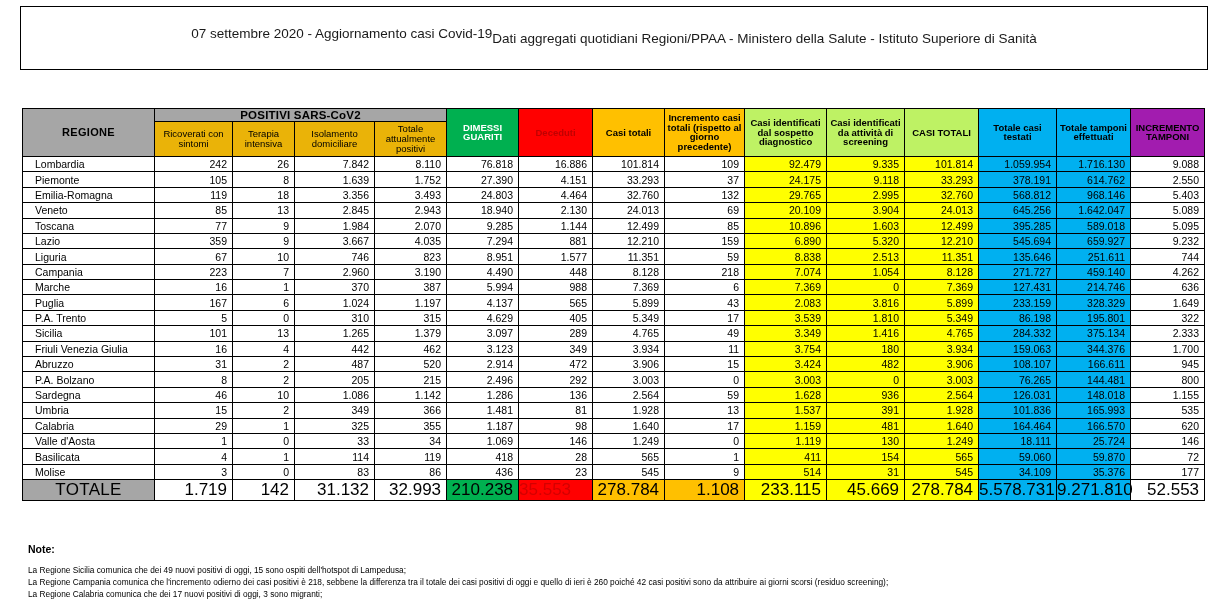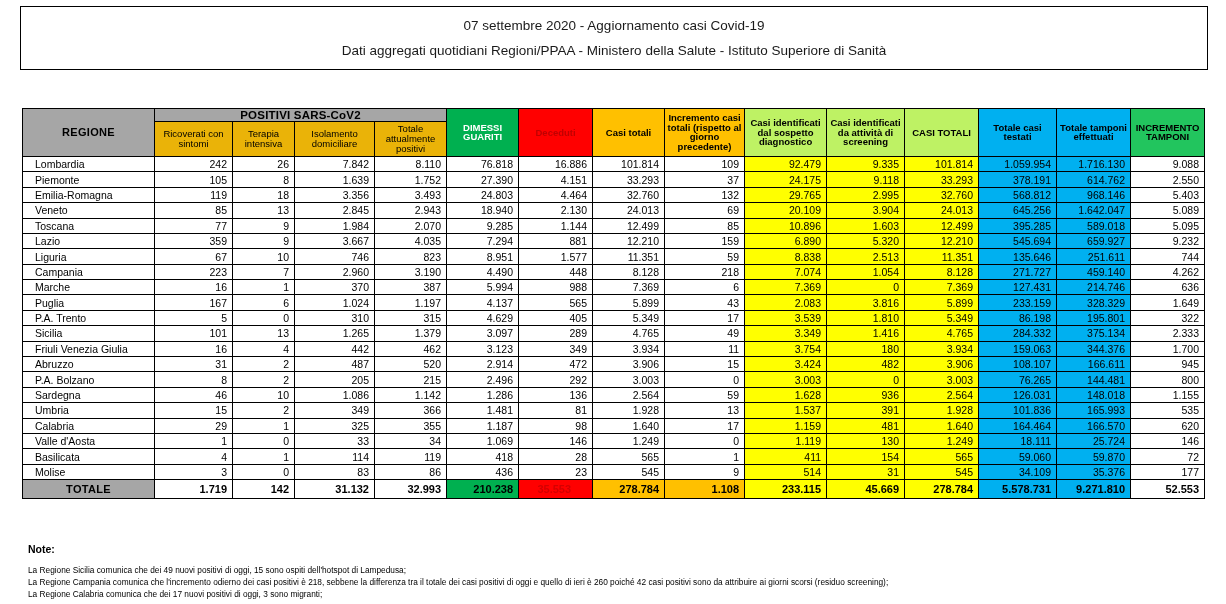--- a/index.html
+++ b/index.html
@@ -1,50 +1,50 @@
 <!DOCTYPE html>
 <html><head>
 <meta charset="utf-8">
 <style>
   html,body{margin:0;padding:0;background:#ffffff;}
   body{width:1226px;height:604px;font-family:"Liberation Sans",sans-serif;color:#000;overflow:hidden;}
   .page{position:relative;width:1226px;height:604px;}
 
   
   .header-box{position:absolute;left:20px;top:6px;width:1186px;height:62px;border:1px solid #000;background:#fff;
-    display:flex;flex-direction:column;align-items:center;justify-content:center;}
+    display:flex;flex-direction:row;align-items:center;justify-content:center;}
   .header-line1{font-size:13.5px;color:#1a1a1a;margin-bottom:10px;}
   .header-line2{font-size:13.5px;color:#1a1a1a;}
 
   
   .tbl-wrap{position:absolute;left:22px;top:108px;width:1182px;}
   table{border-collapse:collapse;table-layout:fixed;width:1182px;font-size:11px;}
   td,th{border:1px solid #000;padding:0;}
   thead th{font-weight:bold;text-align:center;vertical-align:middle;line-height:1.05;}
 
   .h-regione{background:#a6a6a6;width:132px;font-size:11px;letter-spacing:.3px;}
   .h-pos-group{background:#a6a6a6;font-size:11.5px;letter-spacing:.2px;}
   .h-sub{background:#eab308;font-size:9.5px;font-weight:normal;padding:2px 1px;}
   .h-dimessi{background:#00b050;color:#fff;font-size:9.5px;}
   .h-deceduti{background:#ff0000;color:#c00000;font-size:9.5px;}
   .h-casitot{background:#ffc000;font-size:9.5px;}
   .h-incr{background:#ffc000;font-size:9.5px;}
   .h-yellow{background:#bef264;font-size:9.5px;}
   .h-cyan{background:#00b0f0;font-size:9.5px;}
-  .h-white{background:#22c55e;font-size:9.5px;}
+  .h-white{background:#a21caf;font-size:9.5px;}
 
   tbody td{height:14.4px;font-size:10.5px;}
   td.region{text-align:left;padding-left:12px;}
   td.num{text-align:right;padding-right:5px;}
 
   .c-white{background:#ffffff;}
   .c-yellow{background:#ffff00;}
   .c-cyan{background:#00b0f0;}
 
-  tfoot td{height:18px;font-weight:bold;font-size:11px;}
+  tfoot td{height:18px;font-weight:normal;font-size:17px;}
   .t-gray{background:#a6a6a6;text-align:center;letter-spacing:.3px;}
   .t-white{background:#ffffff;text-align:right;padding-right:5px;}
   .t-green{background:#00b050;text-align:right;padding-right:5px;}
   .t-red{background:#ff0000;color:#d40000;text-align:right;padding-right:21px;}
   .t-orange{background:#ffc000;text-align:right;padding-right:5px;}
   .t-yellow{background:#ffff00;text-align:right;padding-right:5px;}
   .t-cyan{background:#00b0f0;text-align:right;padding-right:5px;}
 
   
   .notes{position:absolute;left:28px;top:543px;width:1180px;}

